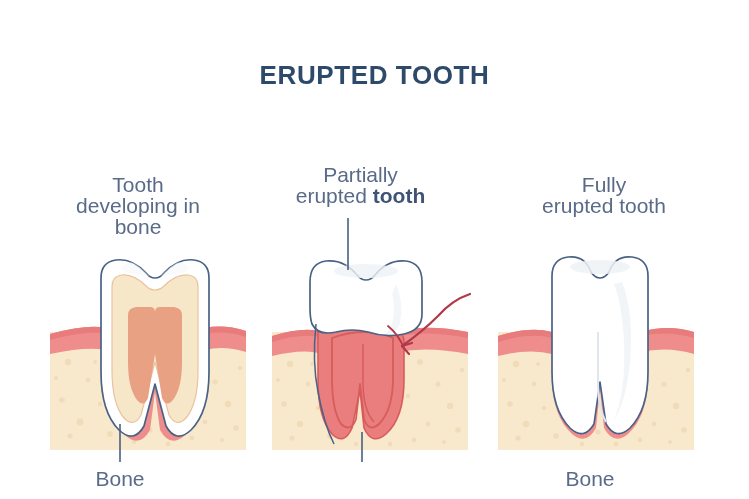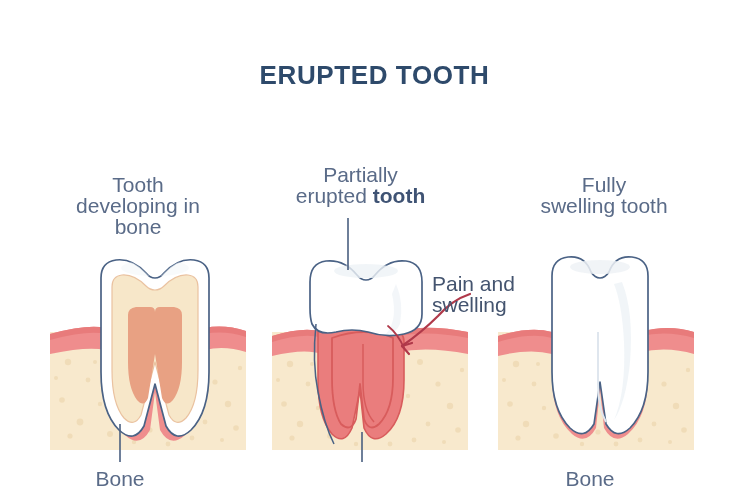--- a/index.html
+++ b/index.html
@@ -272,23 +272,21 @@
   </svg>
 
   <div class="label center" id="label-tooth-developing">Tooth
 developing in
 bone</div>
 
   <div class="label center" id="label-partially-erupted"><span>Partially
 erupted </span><span class="label-strong">tooth</span></div>
 
   <div class="label center" id="label-fully-erupted">Fully
-swelling tooth</div>
-
-  <div class="label left label-pain" id="label-pain-swelling">Pain and
-swelling</div>
+erupted tooth</div>
+
 
   <div class="label center" id="label-bone-left">Bone</div>
 
 
   <div class="label center" id="label-bone-right">Bone</div>
 
 </div>
 
 </body></html>

